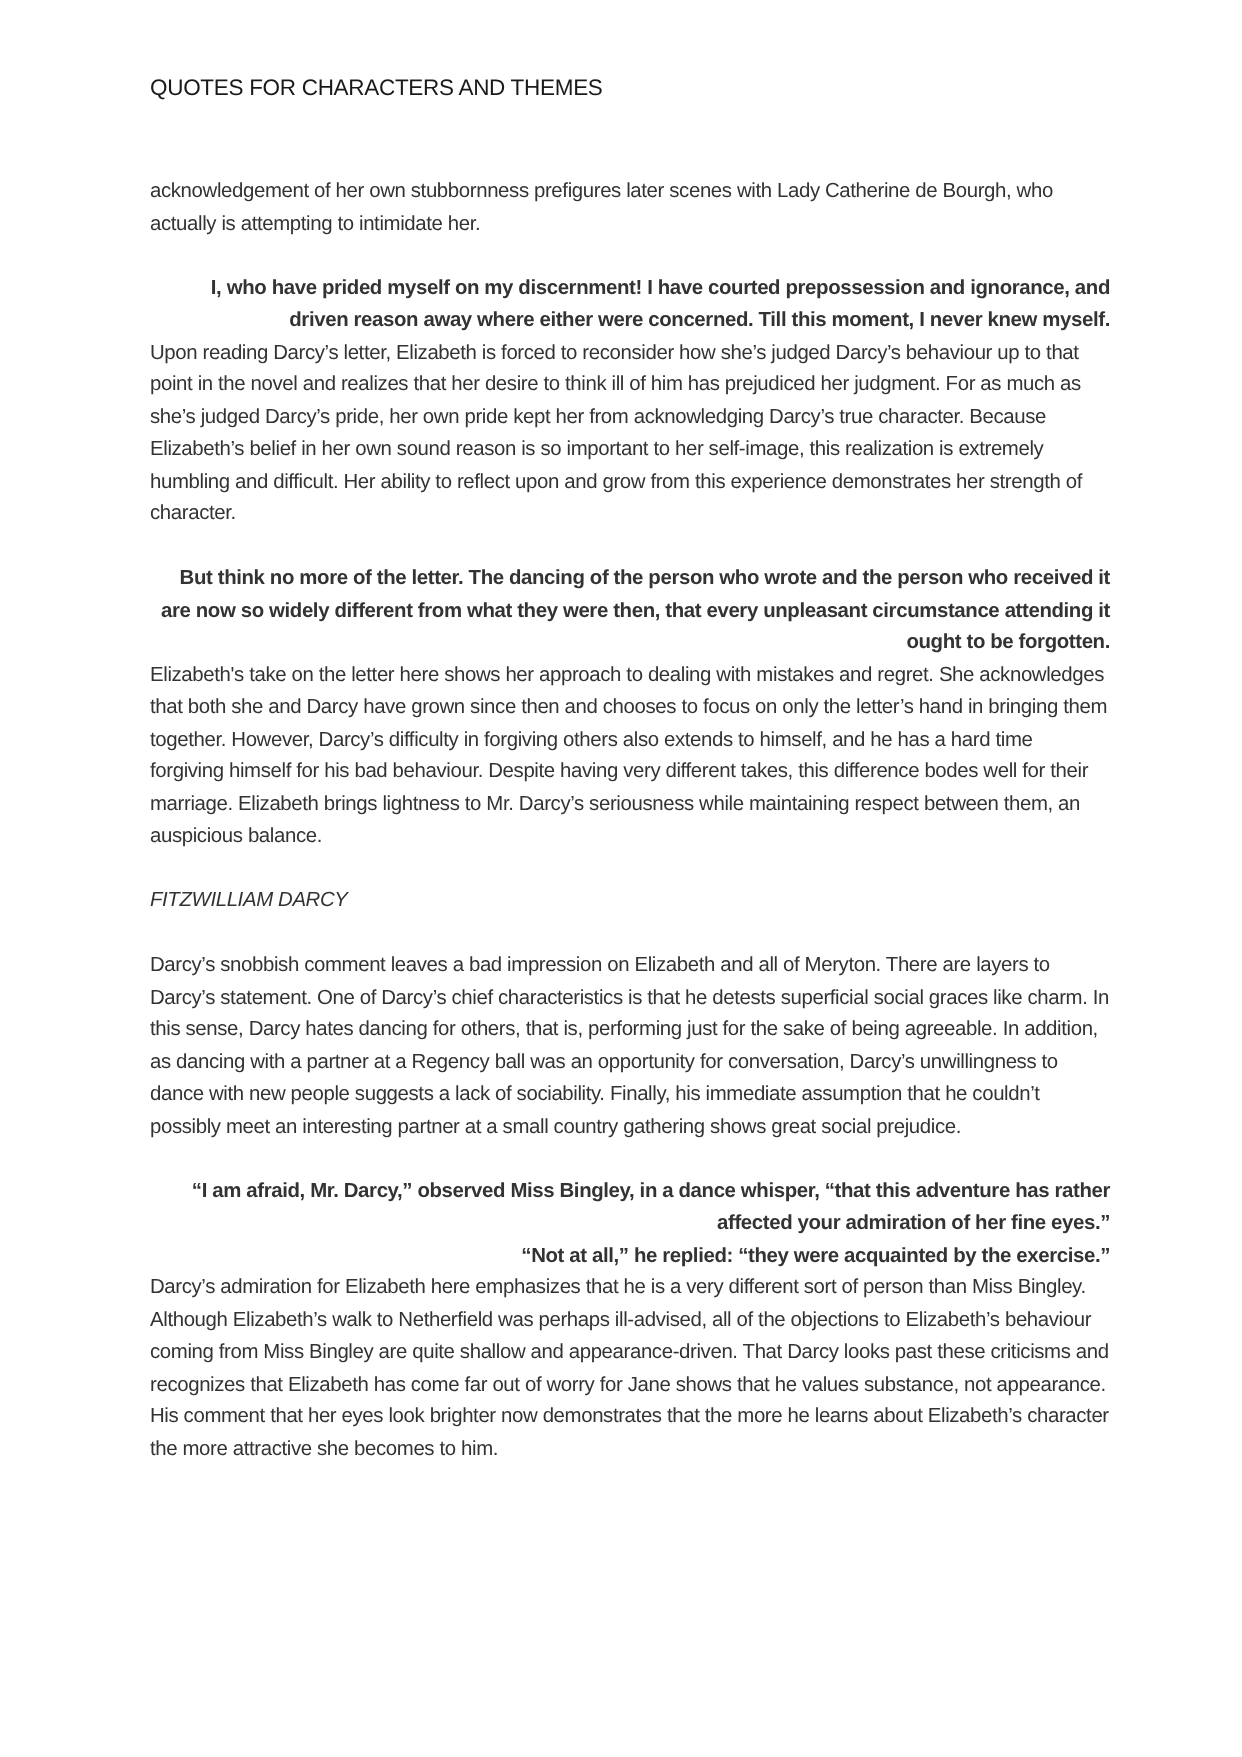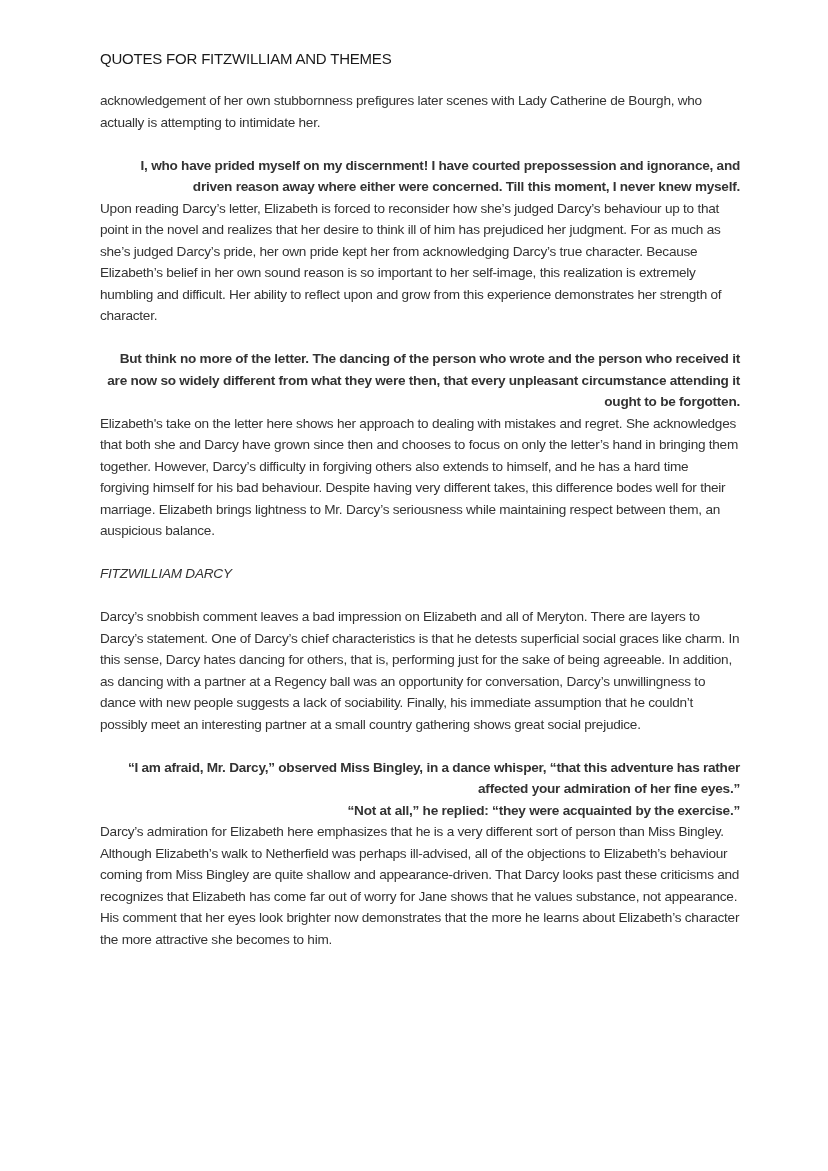--- a/index.html
+++ b/index.html
@@ -25,21 +25,21 @@
     position: absolute;
     top: 50px;
     left: 0;
     font-size: 15px;
     color: #1a1a1a;
     letter-spacing: -0.2px;
     white-space: nowrap;
   }
   .content {
     position: absolute;
-    top: 90px;
+    top: 116px;
     left: 0;
     width: 640px;
     font-size: 13.6px;
     line-height: 21.5px;
     letter-spacing: -0.25px;
   }
   .block {
     margin: 0 0 21.5px 0;
   }
   .quote {
@@ -56,21 +56,21 @@
     display: block;
     color: #333333;
     margin: 0 0 21.5px 0;
     font-style: italic;
   }
 </style>
 </head>
 <body>
 
 <div class="page">
-  <div class="header">QUOTES FOR FITZWILLIAM AND THEMES</div>
+  <div class="header">QUOTES FOR CHARACTERS AND THEMES</div>
 
   <div class="content">
 
     <div class="block">
       <span class="para">acknowledgement of her own stubbornness prefigures later scenes with Lady Catherine de Bourgh, who actually is attempting to intimidate her.</span>
     </div>
 
     <div class="block">
       <span class="quote">I, who have prided myself on my discernment! I have courted prepossession and ignorance, and driven reason away where either were concerned. Till this moment, I never knew myself.</span>
       <span class="para">Upon reading Darcy’s letter, Elizabeth is forced to reconsider how she’s judged Darcy’s behaviour up to that point in the novel and realizes that her desire to think ill of him has prejudiced her judgment. For as much as she’s judged Darcy’s pride, her own pride kept her from acknowledging Darcy’s true character. Because Elizabeth’s belief in her own sound reason is so important to her self-image, this realization is extremely humbling and difficult. Her ability to reflect upon and grow from this experience demonstrates her strength of character.</span>

